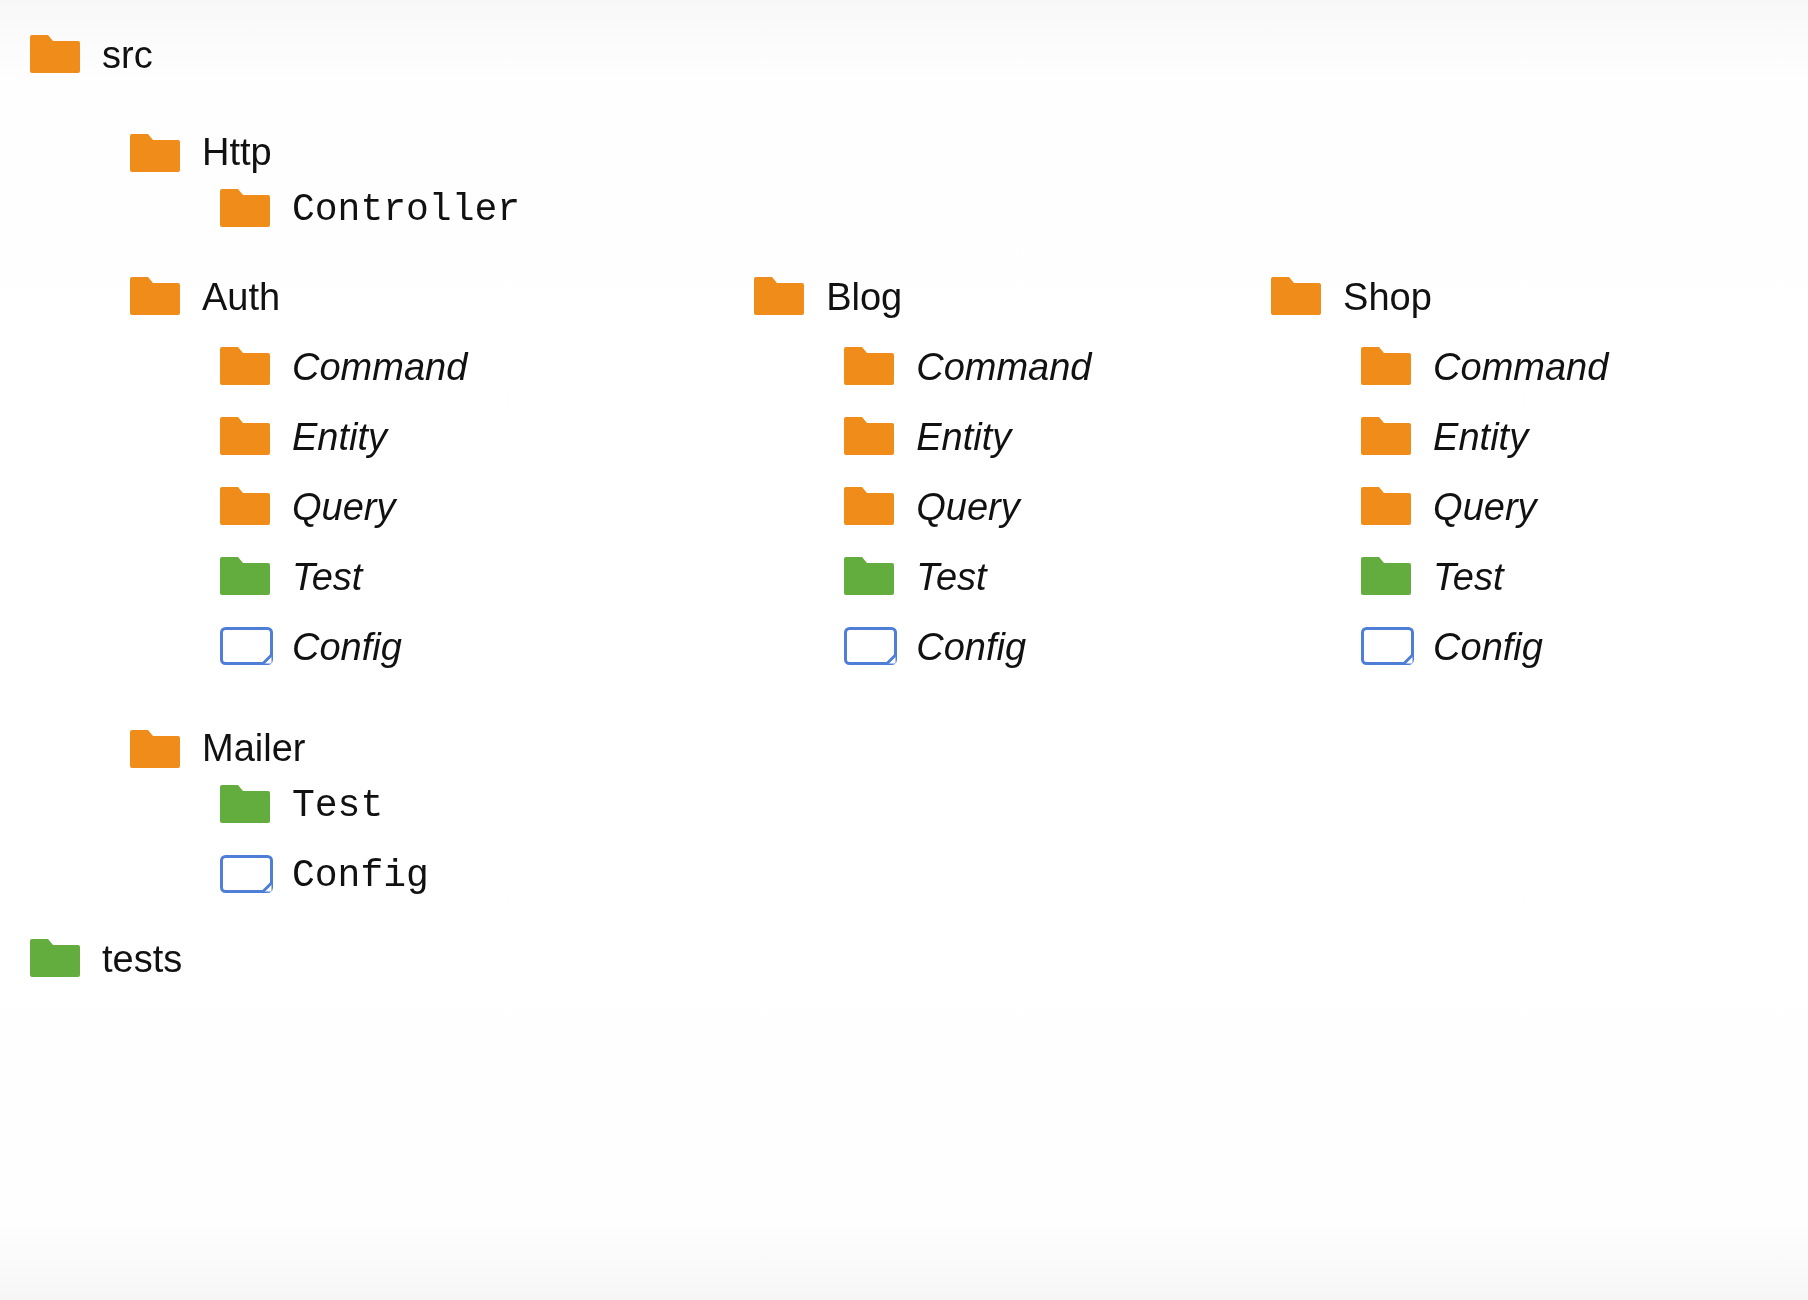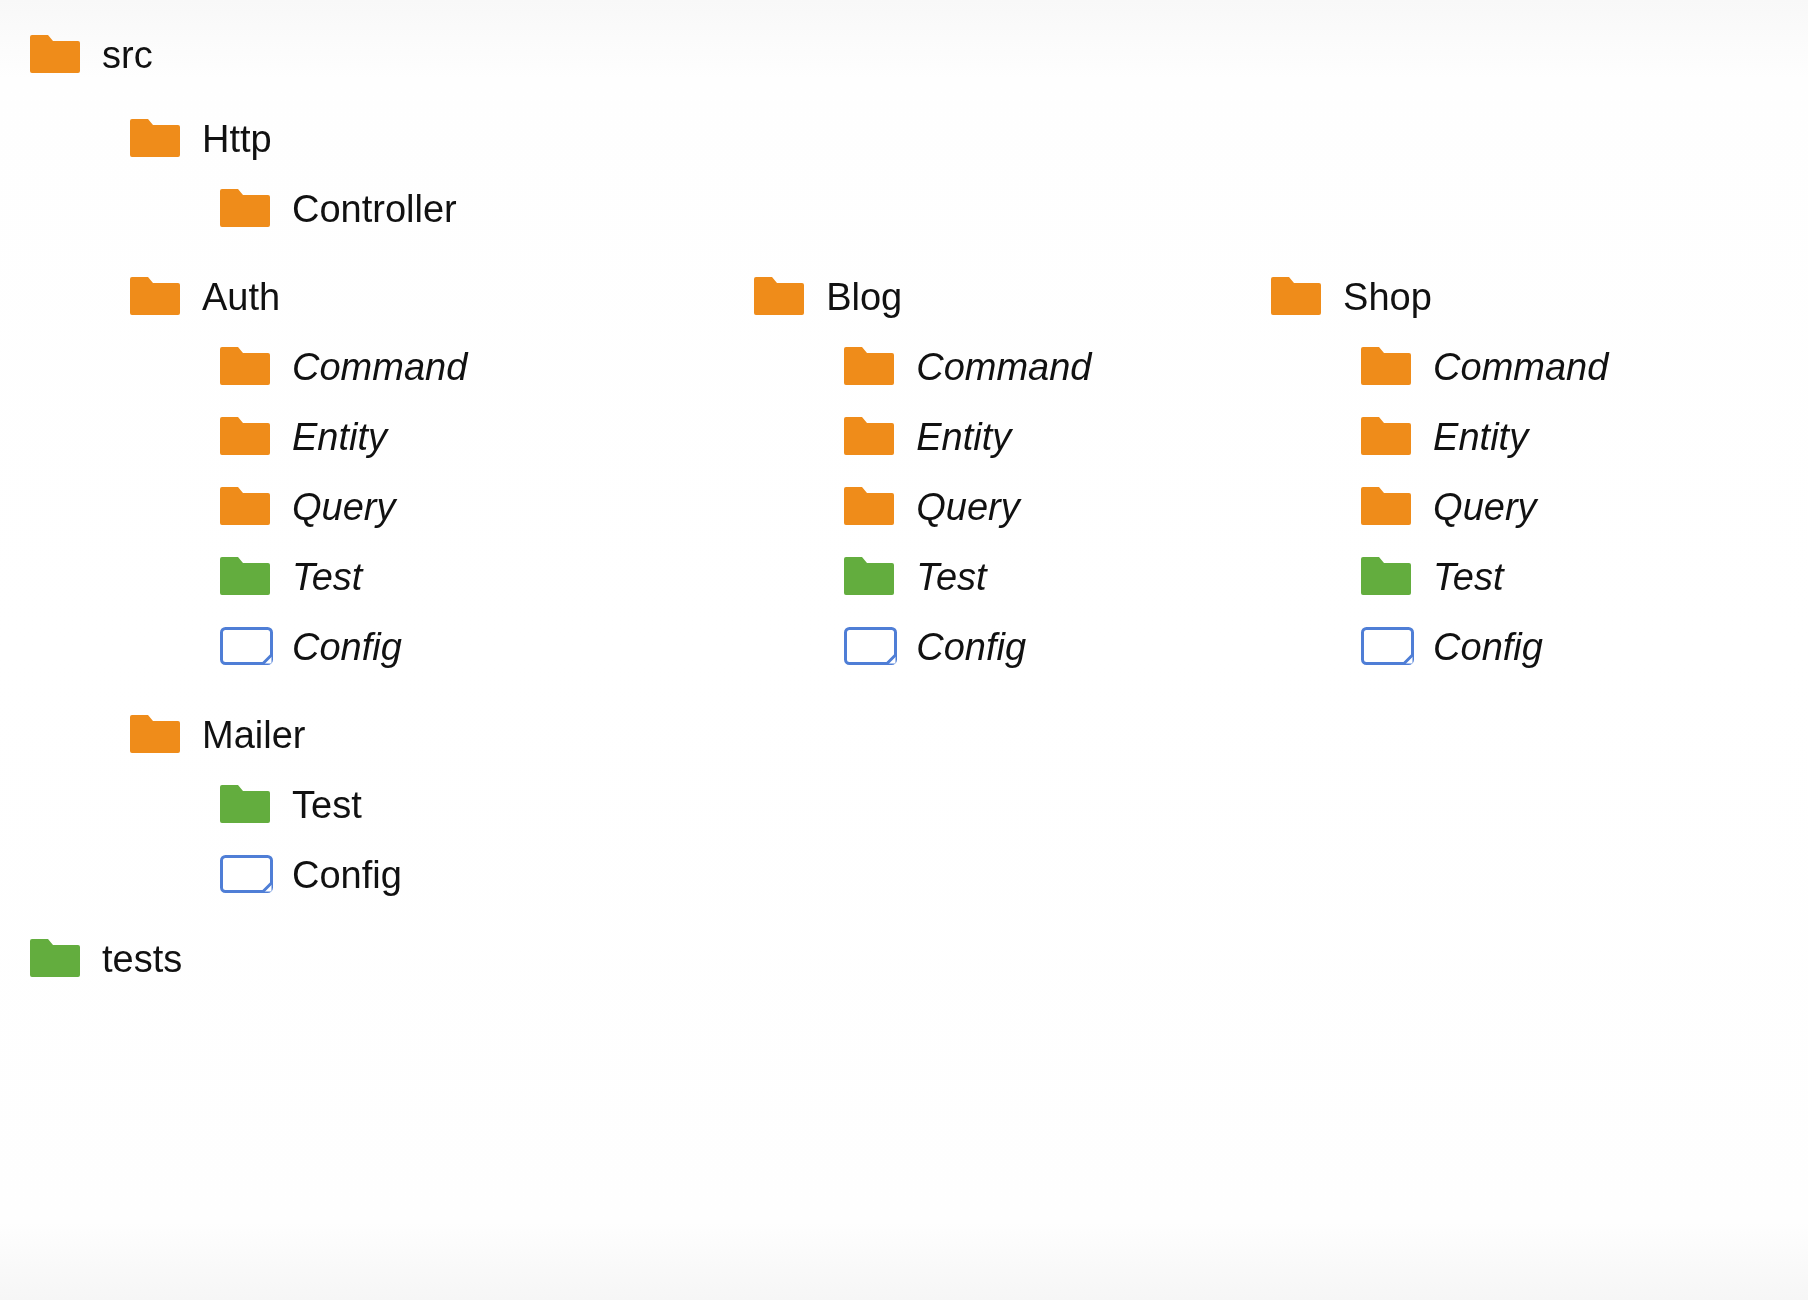--- a/index.html
+++ b/index.html
@@ -33,22 +33,22 @@
   .icon svg { display:block; }
   .col-set {
     display: flex;
     align-items: flex-start;
     justify-content: space-between;
   }
   .col {
     width: 530px;
   }
   .indent-0 { padding-left: 10px; text-align: center; }
-  .indent-1 { padding-left: 110px; }
-  .indent-2 { padding-left: 200px; }
+  .indent-1 { padding-left: 110px; align-items: flex-end; }
+  .indent-2 { padding-left: 200px; font-family: Liberation Mono, monospace; }
   .indent-c0 { padding-left: 0px; }   
   .indent-c1 { padding-left: 90px; font-style: italic; }  
 </style>
 </head>
 <body>
 
 <svg width="0" height="0" style="position:absolute">
   <defs>
     <g id="folder-orange">
       <path d="M0 6 L0 2 Q0 0 2 0 L18 0 L23 6 L48 6 Q50 6 50 8 L50 36 Q50 38 48 38 L2 38 Q0 38 0 36 Z" fill="#ef8c1a"></path>

